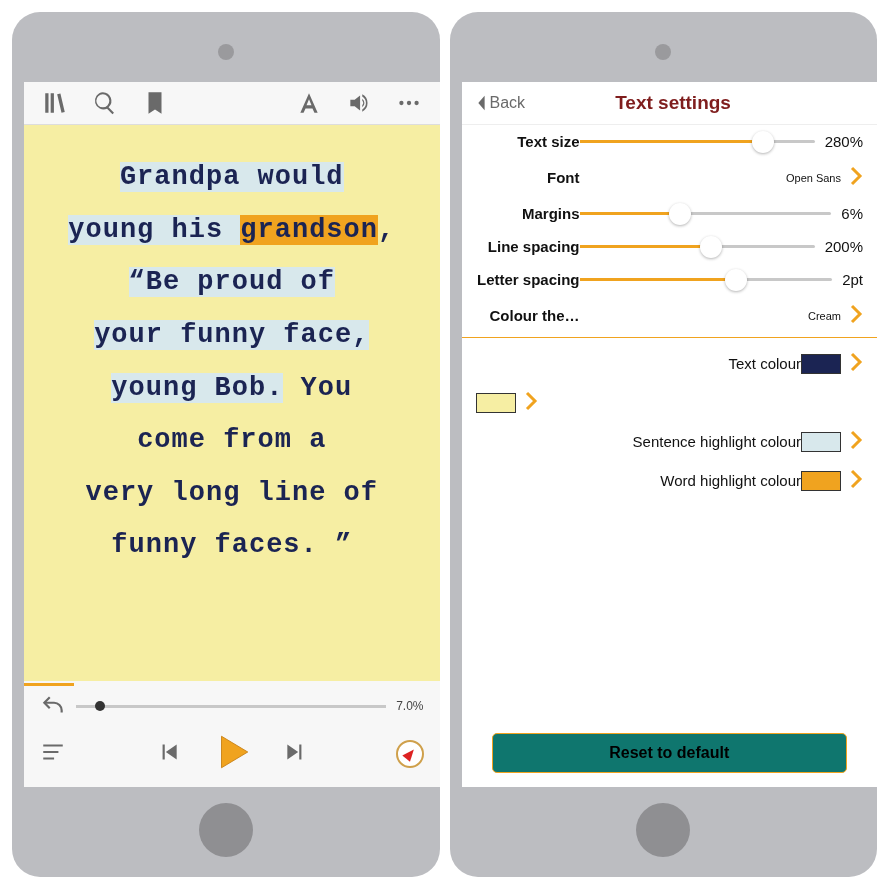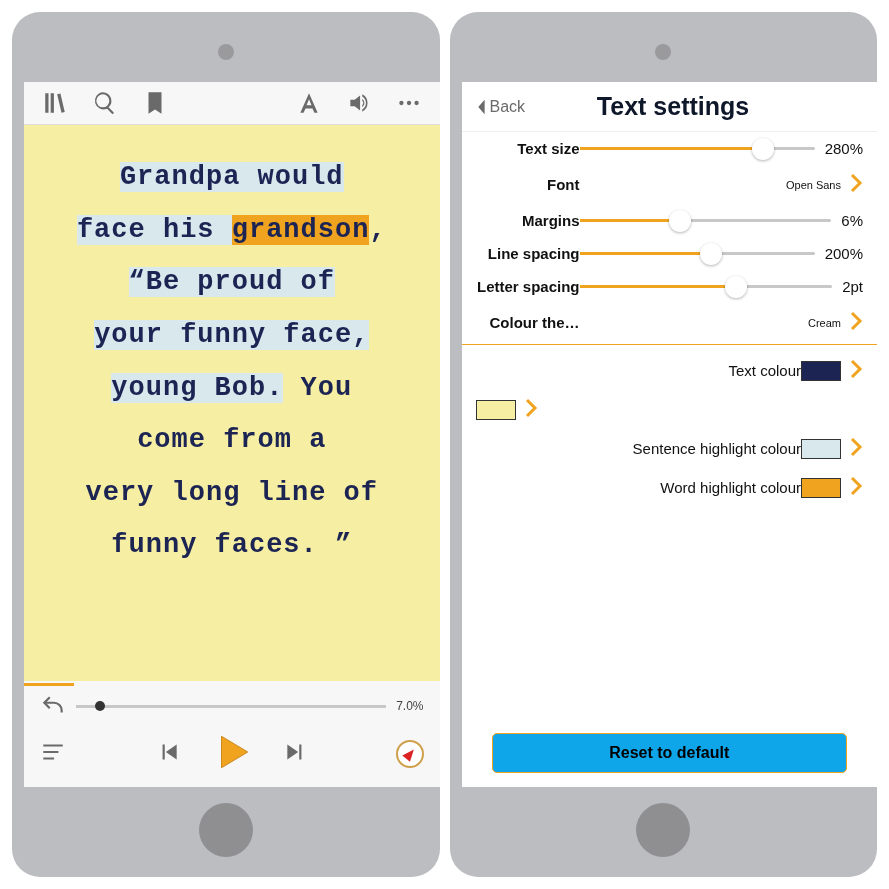--- a/index.html
+++ b/index.html
@@ -105,21 +105,21 @@
   border-left:5px solid transparent; border-right:5px solid transparent; border-bottom:12px solid #d22;
 }
 
 
 .nav {
   display: flex; align-items: center;
   padding: 10px 12px; border-bottom: 1px solid #eee;
 }
 .back { display: flex; align-items: center; color: #6a6a6a; font-size: 16px; cursor: pointer; }
 .back svg { width: 14px; height: 18px; fill: #6a6a6a; margin-right: 2px; }
-.nav-title { flex: 1; text-align: center; font-weight: 700; font-size: 25px; color: #0f172a; margin-left: -44px; }
+.nav-title { flex: 1; text-align: center; font-weight: 700; font-size: 19px; color: #7f1d1d; margin-left: -44px; }
 .settings { flex: 1; display: flex; flex-direction: column; }
 .row {
   display: flex; align-items: center;
   padding: 8px 14px 8px 14px;
   font-size: 15px; color: #111; text-align: right;
 }
 .row .label { width: 104px; font-weight: 700; flex-shrink: 0; }
 .row.thin .label { font-weight: 400; }
 .row .value { margin-left: auto; font-size: 15px; color: #111; }
 .row .chev { margin-left: 8px; }
@@ -136,21 +136,21 @@
   width: 22px; height: 22px; background: #fff; border-radius: 50%;
   box-shadow: 0 1px 3px rgba(0,0,0,.3);
 }
 .swatch {
   width: 40px; height: 20px; border: 1px solid #333;
 }
 .divider { height: 1px; background: #f0a31f; margin: 2px 0 6px; }
 .reset {
   margin: auto 30px 14px;
   border: 1.5px solid #f0a31f;
-  background: #0ea5e9;
+  background: #0f766e;
   border-radius: 5px;
   padding: 10px;
   text-align: center;
   font-weight: 700;
   font-size: 16px;
   cursor: pointer;
 }
 .menu-val { flex:1; font-size:11px; }
 </style>
 </head>
@@ -179,21 +179,21 @@
         </svg>
       <svg class="tb-icon" viewBox="0 0 24 24">
           <circle cx="5" cy="12" r="2"></circle>
           <circle cx="12" cy="12" r="2"></circle>
           <circle cx="19" cy="12" r="2"></circle>
         </svg>
     </div>
 
     <div class="reading">
       <span class="hl-sent">Grandpa would</span><br>
-      <span class="hl-sent">face his </span><span class="hl-word">grandson</span><span>,</span><br>
+      <span class="hl-sent">young his </span><span class="hl-word">grandson</span><span>,</span><br>
       <span class="hl-sent">“Be proud of</span><br>
       <span class="hl-sent">your funny face,</span><br>
       <span class="hl-sent">young Bob.</span><span> You</span><br>
       <span>come from a</span><br>
       <span>very long line of</span><br>
       <span>funny faces. ”</span>
     </div>
 
     <div class="progress-strip"></div>
 

